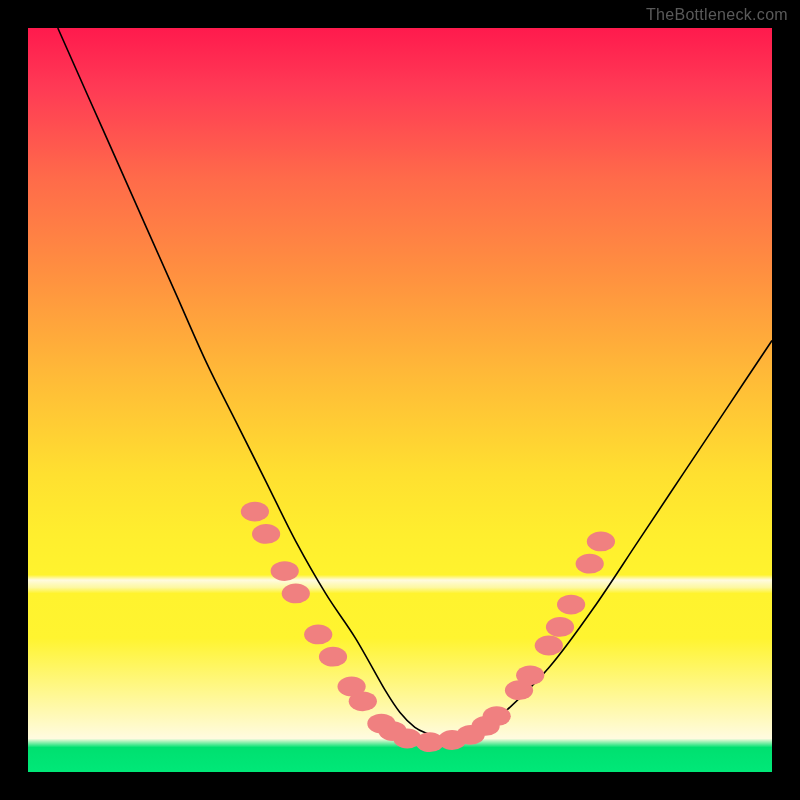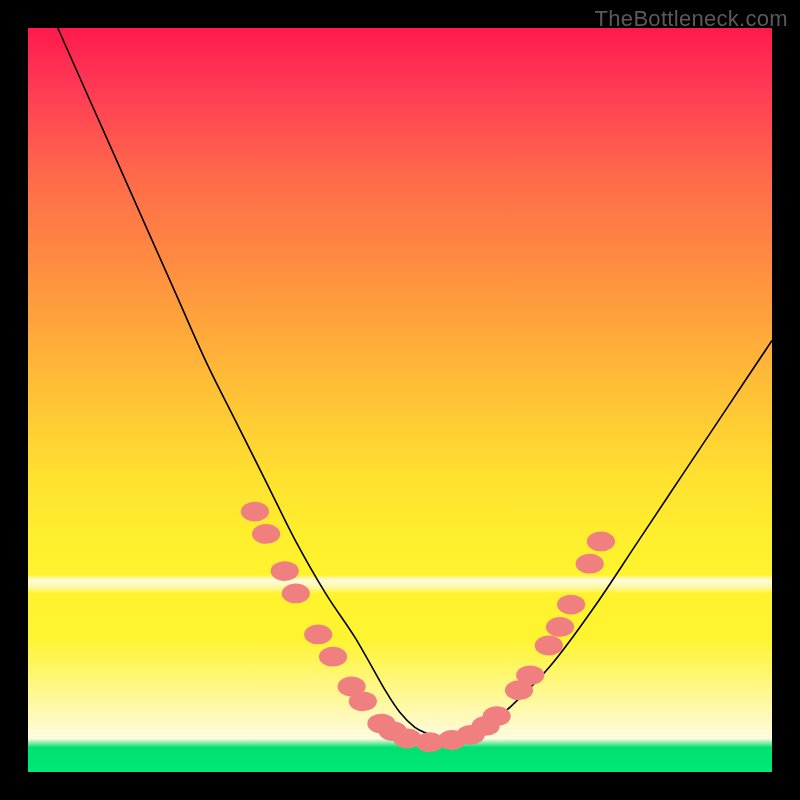--- a/index.html
+++ b/index.html
@@ -33,21 +33,21 @@
       #fffbe0 95.5%,
       #00e070 96.7%,
       #00e878 100%
     );
   }
   .watermark {
     position: absolute;
     top: 6px;
     right: 12px;
     color: #5a5a5a;
-    font-size: 22px;
+    font-size: 16px;
     font-weight: 500;
     letter-spacing: 0.3px;
     user-select: none;
   }
   svg.plot {
     position: absolute;
     left: 0;
     top: 0;
     width: 744px;
     height: 744px;

